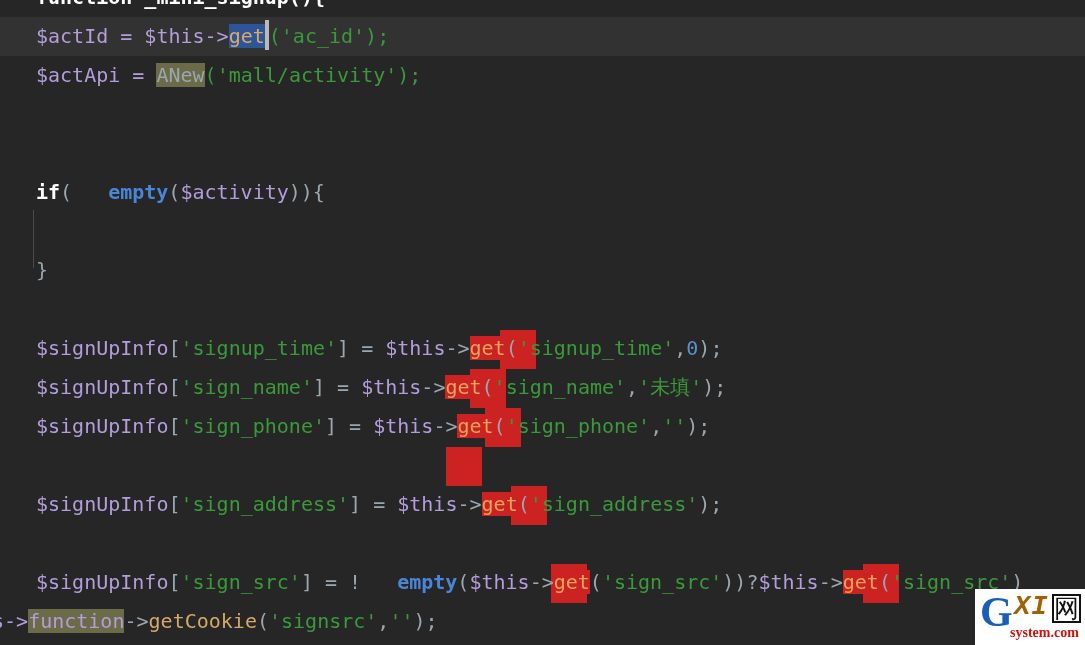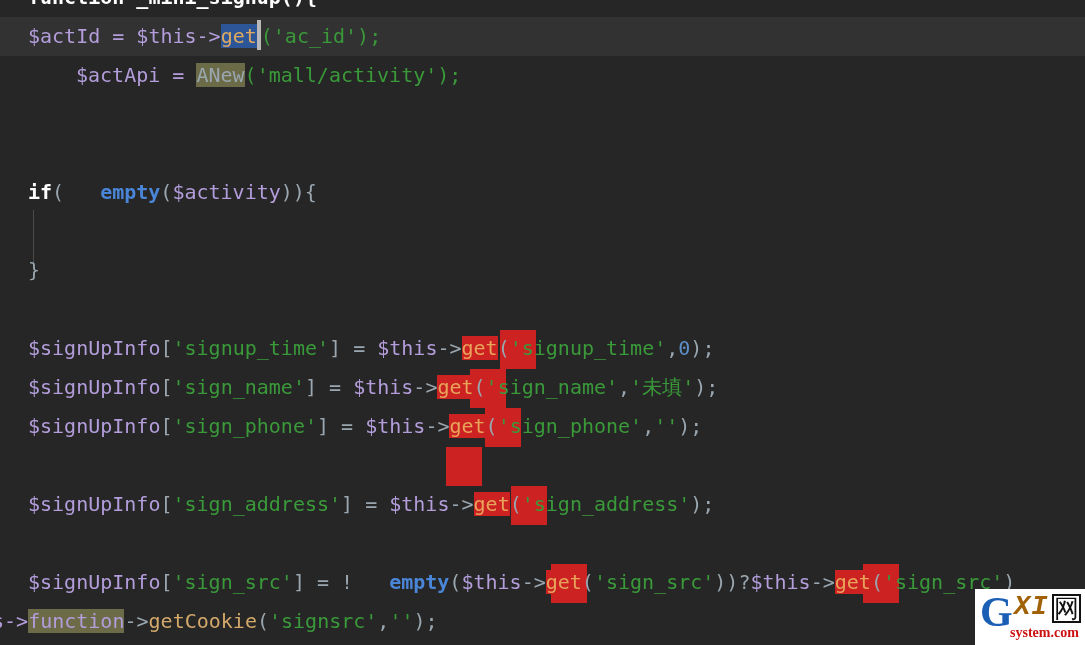--- a/index.html
+++ b/index.html
@@ -10,21 +10,21 @@
   }
   #editor{
     position:relative;width:1085px;height:645px;overflow:hidden;
     background:#262626;
   }
   .line{
     position:absolute;left:0;right:0;height:39px;line-height:39px;
     white-space:pre;font-size:20px;letter-spacing:0px;
     color:#a9b7c6;
   }
-  .line .txt{position:relative;z-index:2;display:inline-block;padding-left:28px;}
+  .line .txt{position:relative;z-index:2;display:inline-block;padding-left:36px;}
   .line.shift .txt{padding-left:0;margin-left:-8px;}
   .curline{
     position:absolute;left:0;right:0;height:39px;
     background:#323232;z-index:0;
   }
   
   .var   {color:#b39ddb;}
   .kw    {color:#ffffff;font-weight:bold;}
   .kw2   {color:#4a86d8;font-weight:bold;margin-left:36px;}
   .str   {color:#3a9a3a;}
@@ -90,21 +90,21 @@
   <div class="redblock" style="left:485px;top:408px;width:36px;"></div>
   <div class="redblock" style="left:446px;top:447px;width:36px;"></div>
   <div class="redblock" style="left:511px;top:486px;width:36px;"></div>
   <div class="redblock" style="left:551px;top:564px;width:36px;"></div>
   <div class="redblock" style="left:863px;top:564px;width:36px;"></div>
 
   <div class="line" style="top:-22px;"><span class="txt"><span class="kw">function _mini_signup(){</span></span></div>
 
   <div class="line" style="top:17px;"><span class="txt"><span class="var">$actId = $this-&gt;</span><span class="hl-sel">get</span><span class="caret"></span><span class="str">('ac_id');</span></span></div>
 
-  <div class="line" style="top:56px;margin-left:48px;"><span class="txt"><span class="var">$actApi = </span><span class="hl-olive cls">ANew</span><span class="str">('mall/activity');</span></span></div>
+  <div class="line" style="top:56px;"><span class="txt"><span class="var">$actApi = </span><span class="hl-olive cls">ANew</span><span class="str">('mall/activity');</span></span></div>
 
 
   <div class="line" style="top:173px;"><span class="txt"><span class="kw">if</span><span class="pun">(</span><span class="kw2">empty</span><span class="pun">(</span><span class="var">$activity</span><span class="pun">)){</span></span></div>
 
 
   <div class="line" style="top:251px;"><span class="txt"><span class="pun">}</span></span></div>
 
   <div class="line" style="top:329px;"><span class="txt"><span class="var">$signUpInfo</span><span class="pun">[</span><span class="str">'signup_time'</span><span class="pun">]</span><span class="op"> = </span><span class="var">$this</span><span class="op">-&gt;</span><span class="hl-red">get</span><span class="pun">(</span><span class="str">'signup_time'</span><span class="pun">,</span><span class="num">0</span><span class="pun">);</span></span></div>
 
   <div class="line" style="top:368px;"><span class="txt"><span class="var">$signUpInfo</span><span class="pun">[</span><span class="str">'sign_name'</span><span class="pun">]</span><span class="op"> = </span><span class="var">$this</span><span class="op">-&gt;</span><span class="hl-red">get</span><span class="pun">(</span><span class="str">'sign_name'</span><span class="pun">,</span><span class="str">'未填'</span><span class="pun">);</span></span></div>

